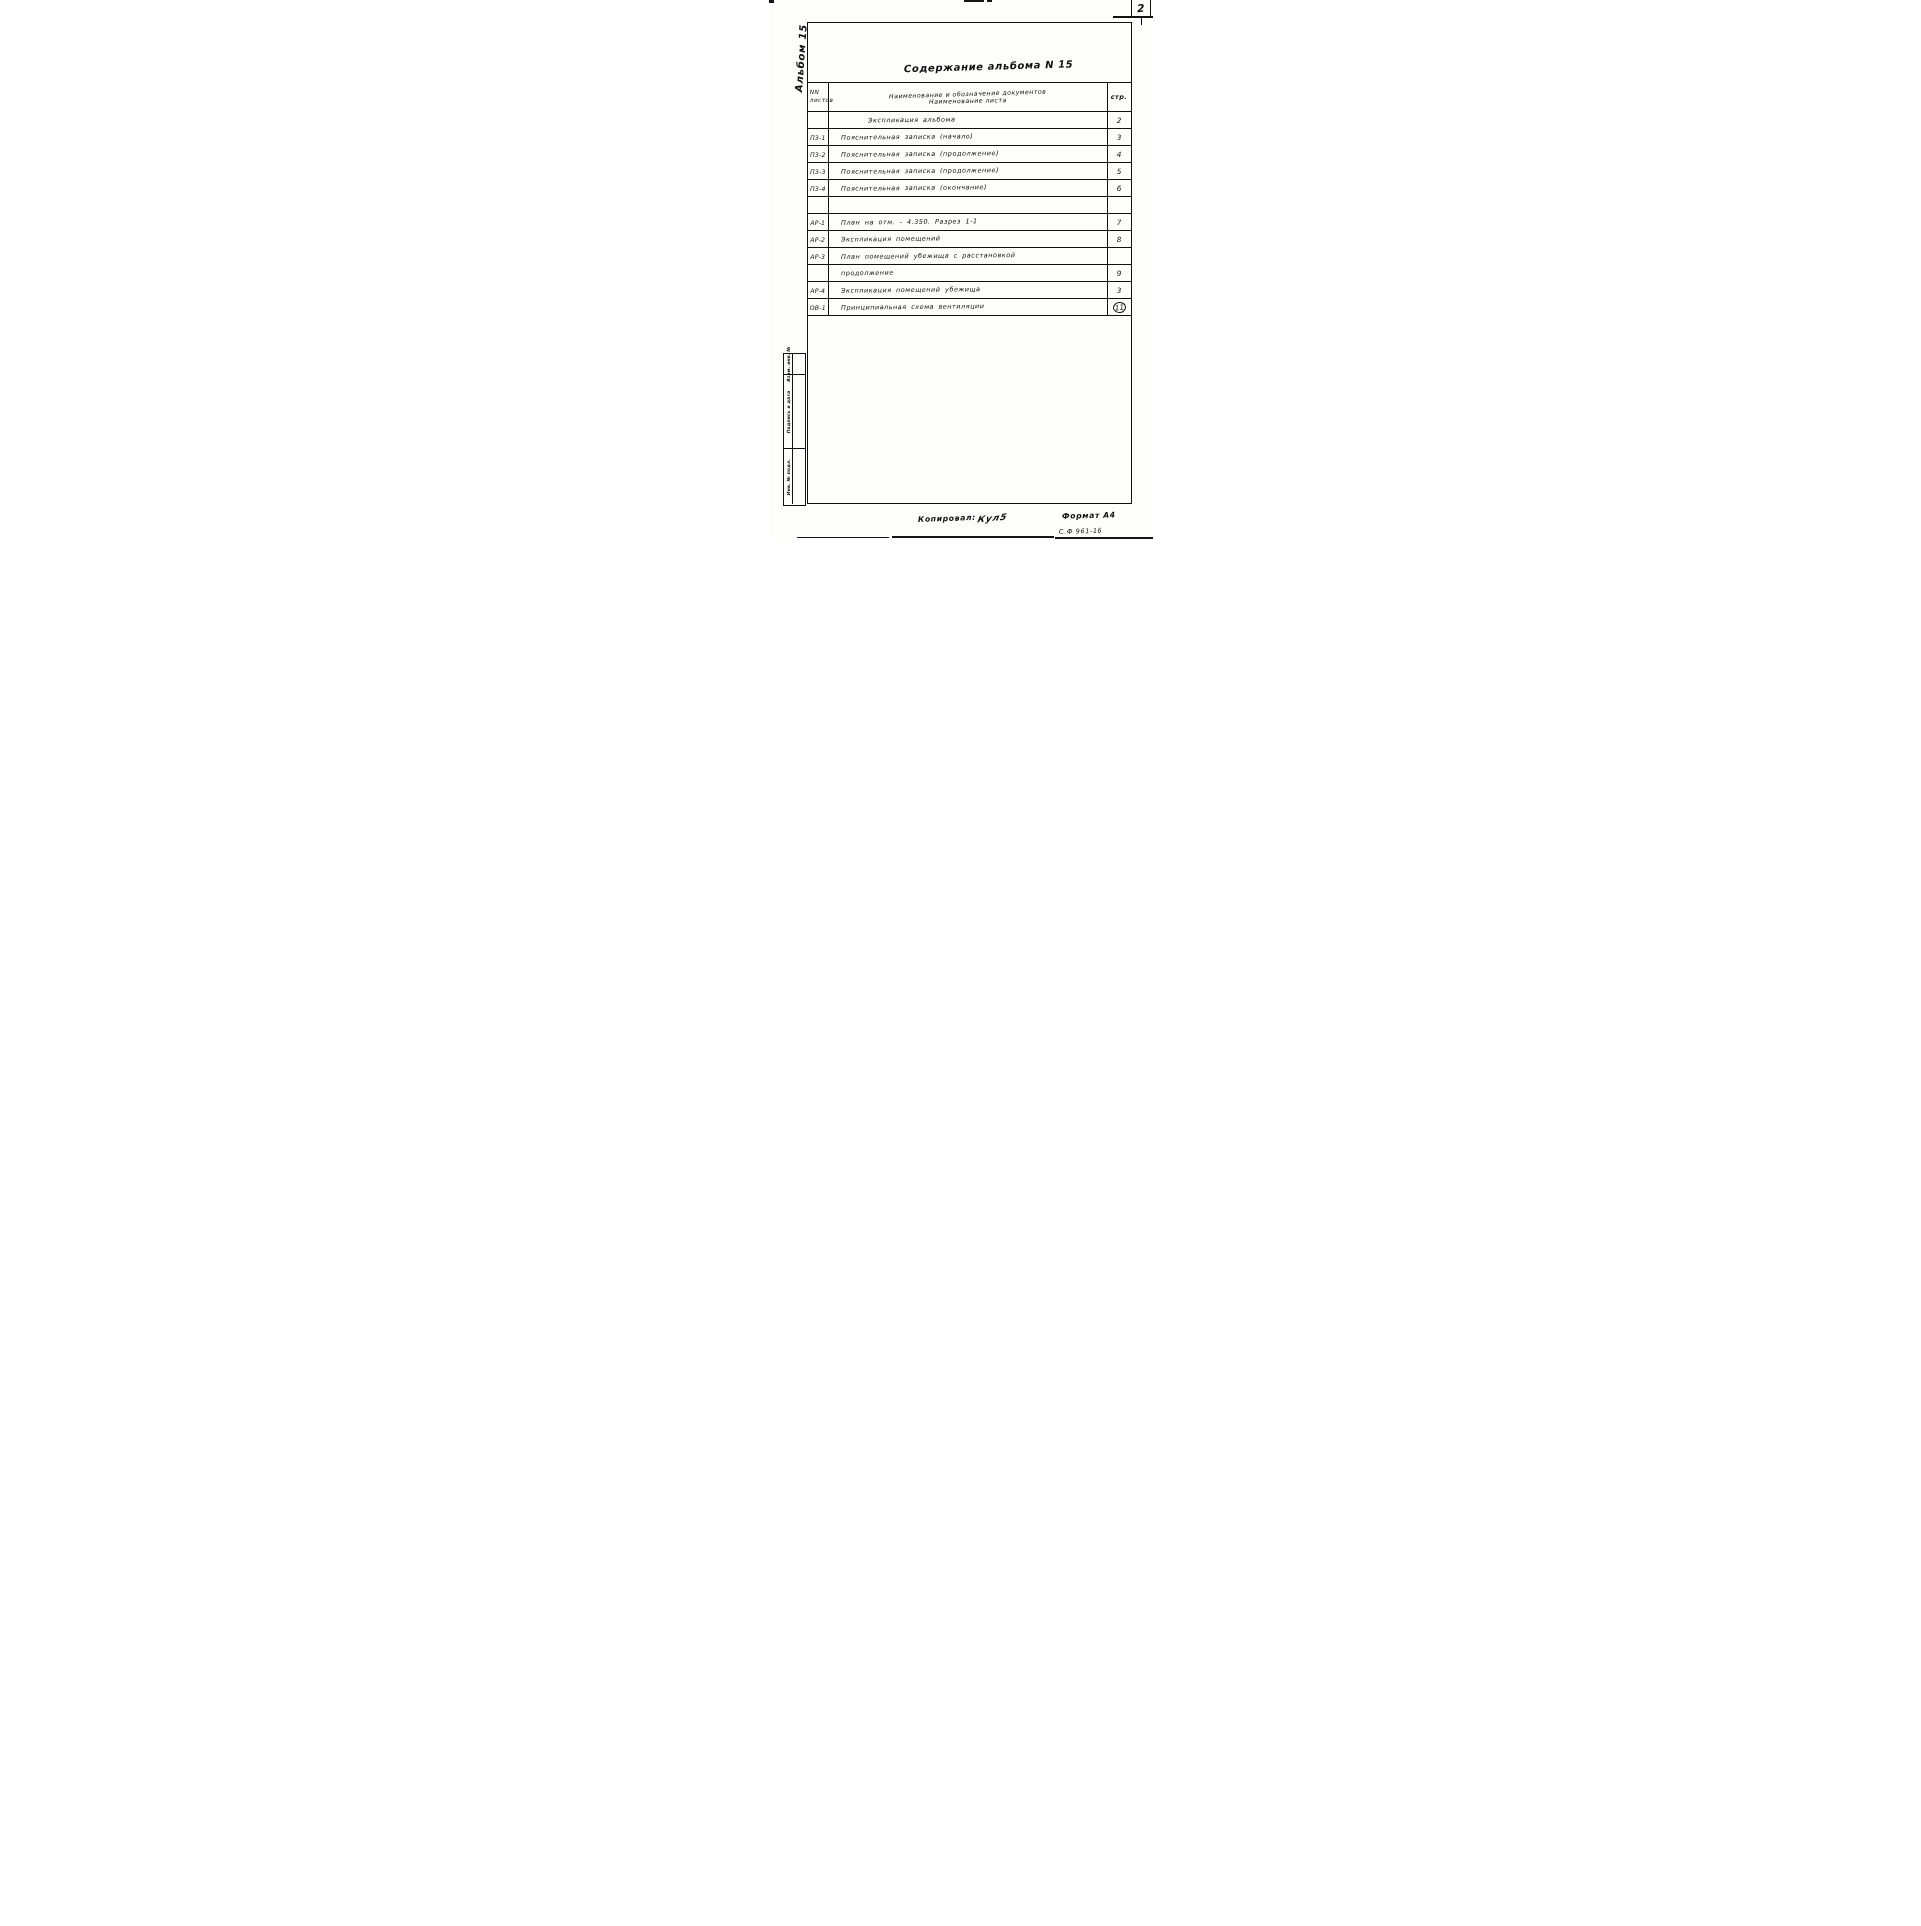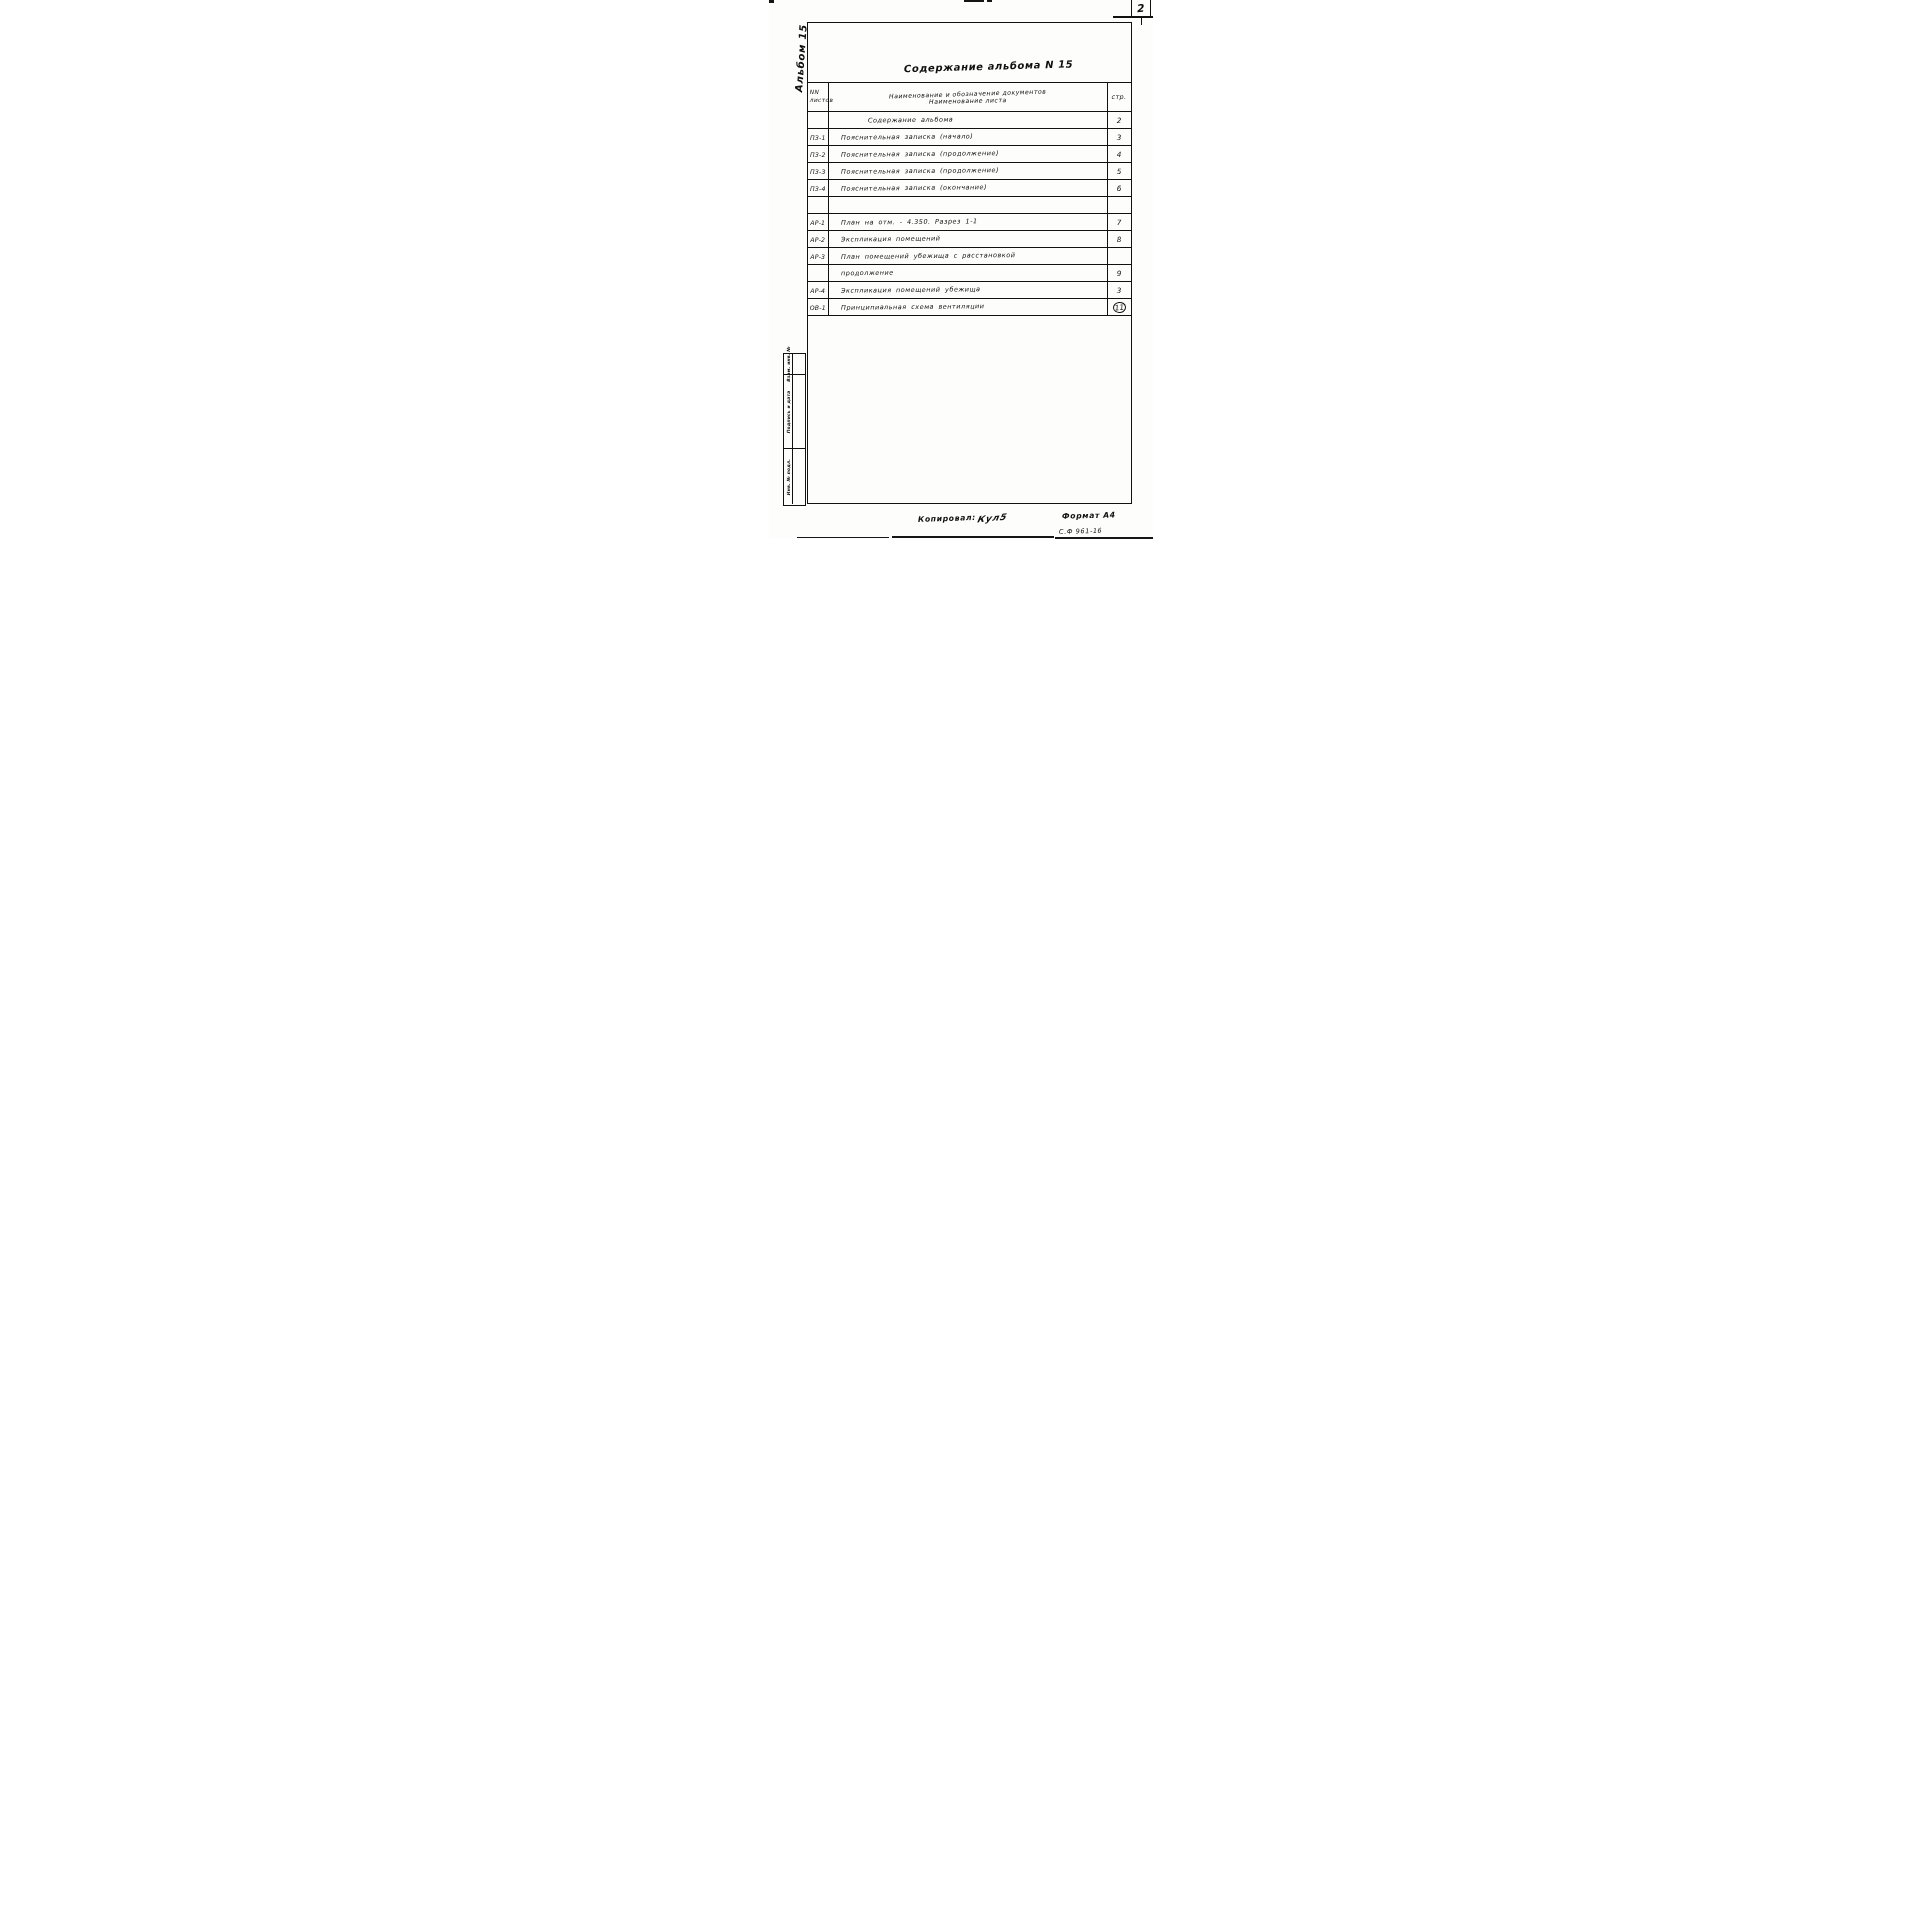--- a/index.html
+++ b/index.html
@@ -59,21 +59,21 @@
   .c-name{flex:1 1 auto;box-sizing:border-box;display:flex;align-items:center;
           padding-left:11.6px;overflow:hidden;}
   .c-page{width:24px;border-left:1.2px solid #111;box-sizing:border-box;flex:none;
           display:flex;align-items:center;justify-content:center;}
   .h-code{flex-direction:column;justify-content:center;align-items:flex-start;
           padding-left:2.3px;font-size:5.8px;font-style:italic;line-height:7.7px;letter-spacing:0.4px;}
   .h-name{flex-direction:column;justify-content:center;align-items:center;padding-left:0;
           display:flex;font-size:6.2px;font-style:italic;letter-spacing:0.5px;}
   .h-name .l1{transform:rotate(-1.8deg);display:block;}
   .h-name .l2{transform:rotate(-1.2deg);display:block;margin-top:0.8px;}
-  .h-page{font-size:6.5px;font-style:italic;letter-spacing:0.4px;}
+  .h-page{font-size:6.5px;font-style:italic;letter-spacing:0.4px;font-weight:bold;}
   .code-txt{font-size:6.2px;font-style:italic;letter-spacing:0.2px;white-space:nowrap;}
   .name-txt{font-size:6.5px;font-style:italic;letter-spacing:0.5px;word-spacing:1.9px;
             white-space:nowrap;transform:rotate(-0.6deg);}
   .page-txt{font-size:7.3px;font-style:italic;}
   .indent-big{padding-left:39px;}
   .circled{
     border:1px solid #111;border-radius:50%;
     min-width:10.8px;height:10.8px;display:flex;align-items:center;justify-content:center;
     transform:rotate(-6deg);box-sizing:border-box;padding:0 0.8px;
   }
@@ -149,21 +149,21 @@
       <div class="c-page h-page">
         <span>стр.</span>
       </div>
     </div>
     <div id="toc-body">
         <div class="t-row">
           <div class="c-code">
             <span class="code-txt"></span>
           </div>
           <div class="c-name indent-big">
-            <span class="name-txt">Содержание альбома</span>
+            <span class="name-txt">Экспликация альбома</span>
           </div>
           <div class="c-page">
             <span class="page-txt">2</span>
           </div>
         </div>
         <div class="t-row">
           <div class="c-code">
             <span class="code-txt">ПЗ-1</span>
           </div>
           <div class="c-name">

